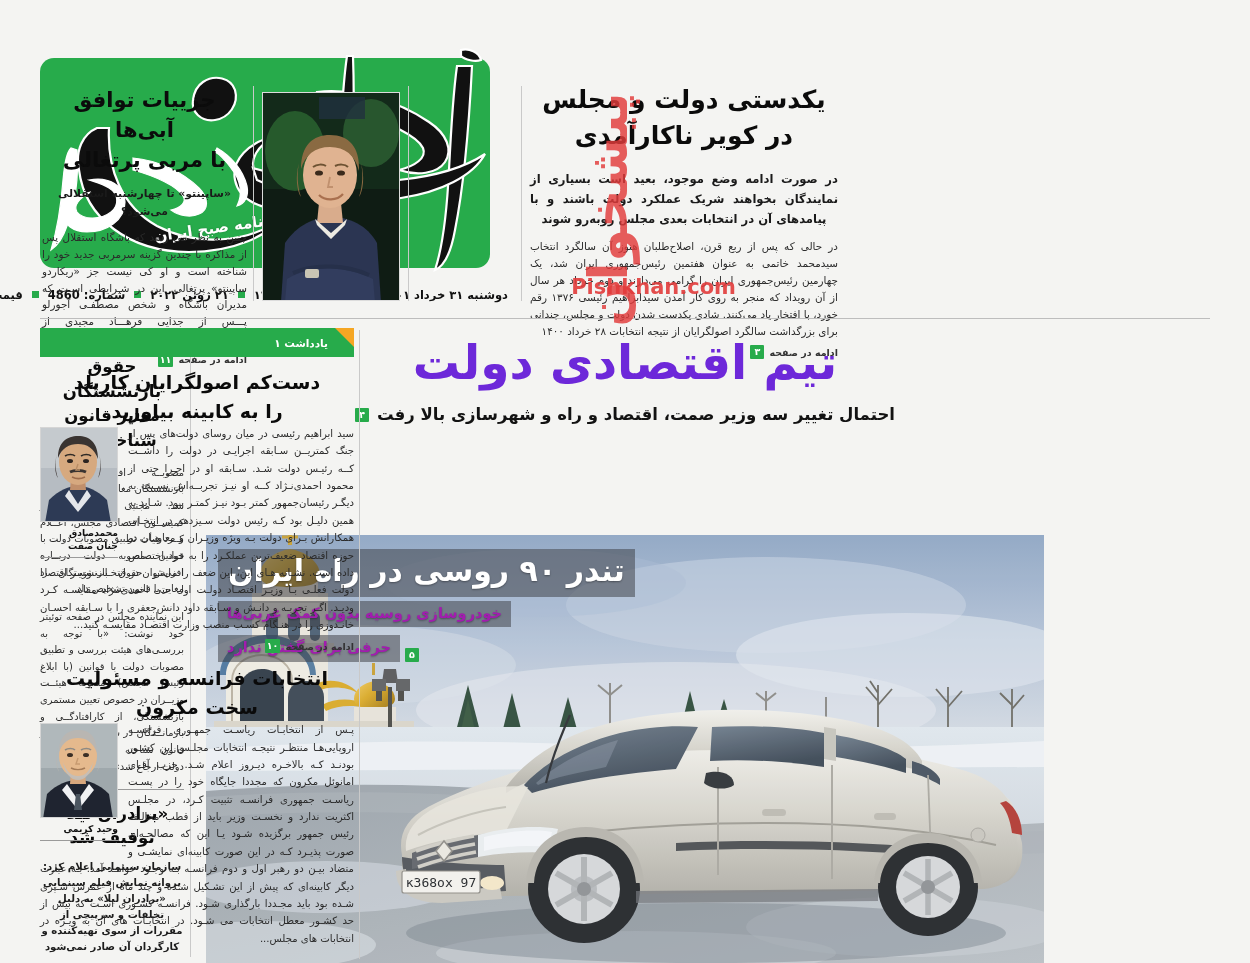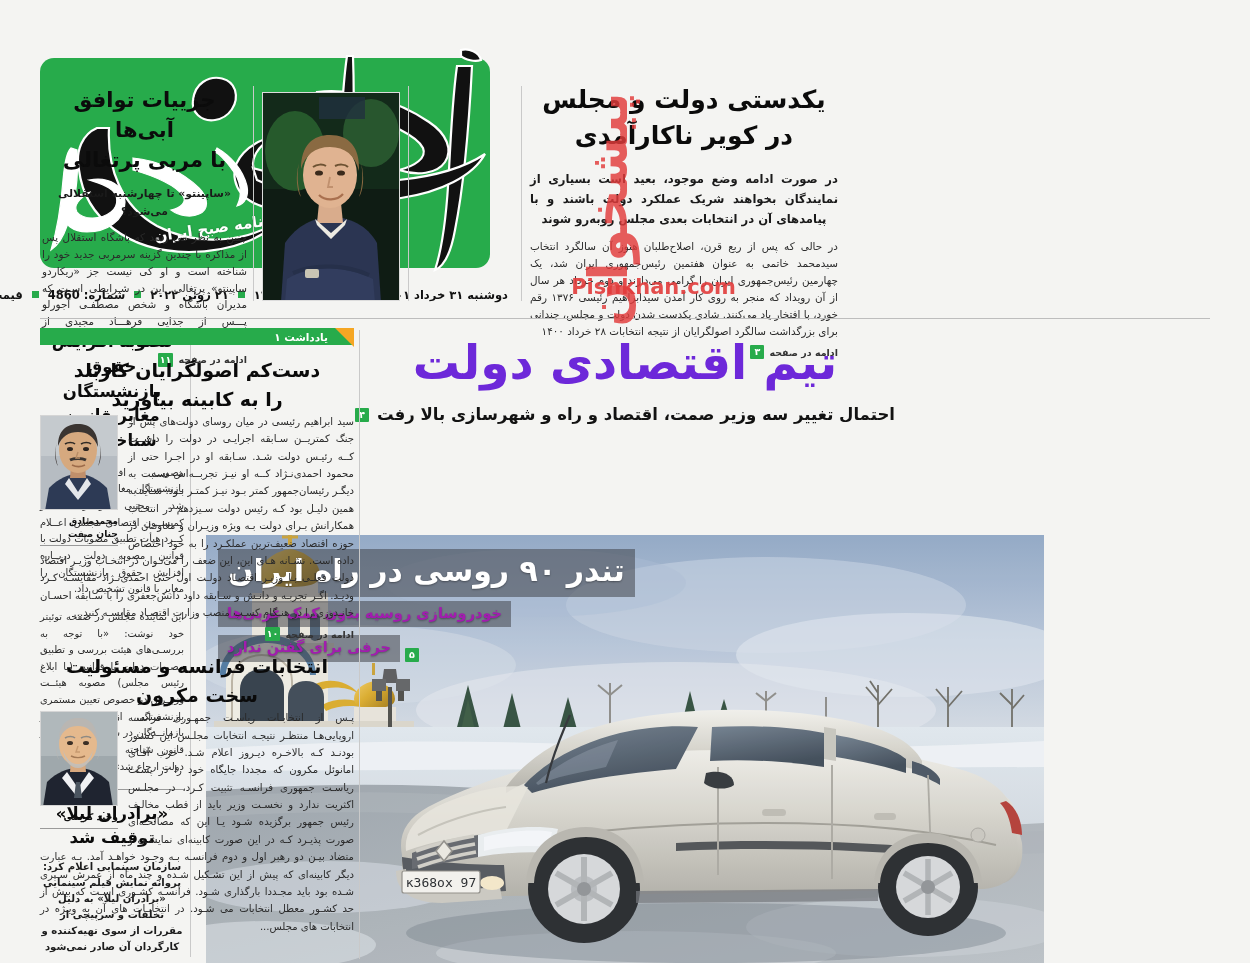--- a/index.html
+++ b/index.html
@@ -172,21 +172,21 @@
   #hero-caption .cap-row {
     display: flex; flex-direction: row; align-items: flex-end; gap: 5px;
     margin-top: 4px; justify-content: flex-end;
   }
 
   
   #right-col {
     position: absolute; top: 328px; right: 896px; width: 314px; bottom: 4px;
   }
   .note-band {
-    position: relative; height: 17px; background: var(--brand);
+    position: relative; height: 29px; background: var(--brand);
     display: flex; align-items: center; justify-content: flex-start;
     padding: 0 26px 0 8px;
   }
   .note-band .lbl {
     color: #ffffff; font-size: 10.5px; font-weight: bold;
   }
   .note-band .corner {
     position: absolute; top: 0; right: 0; width: 0; height: 0;
     border-top: 19px solid #f5a623;
     border-left: 19px solid transparent;

